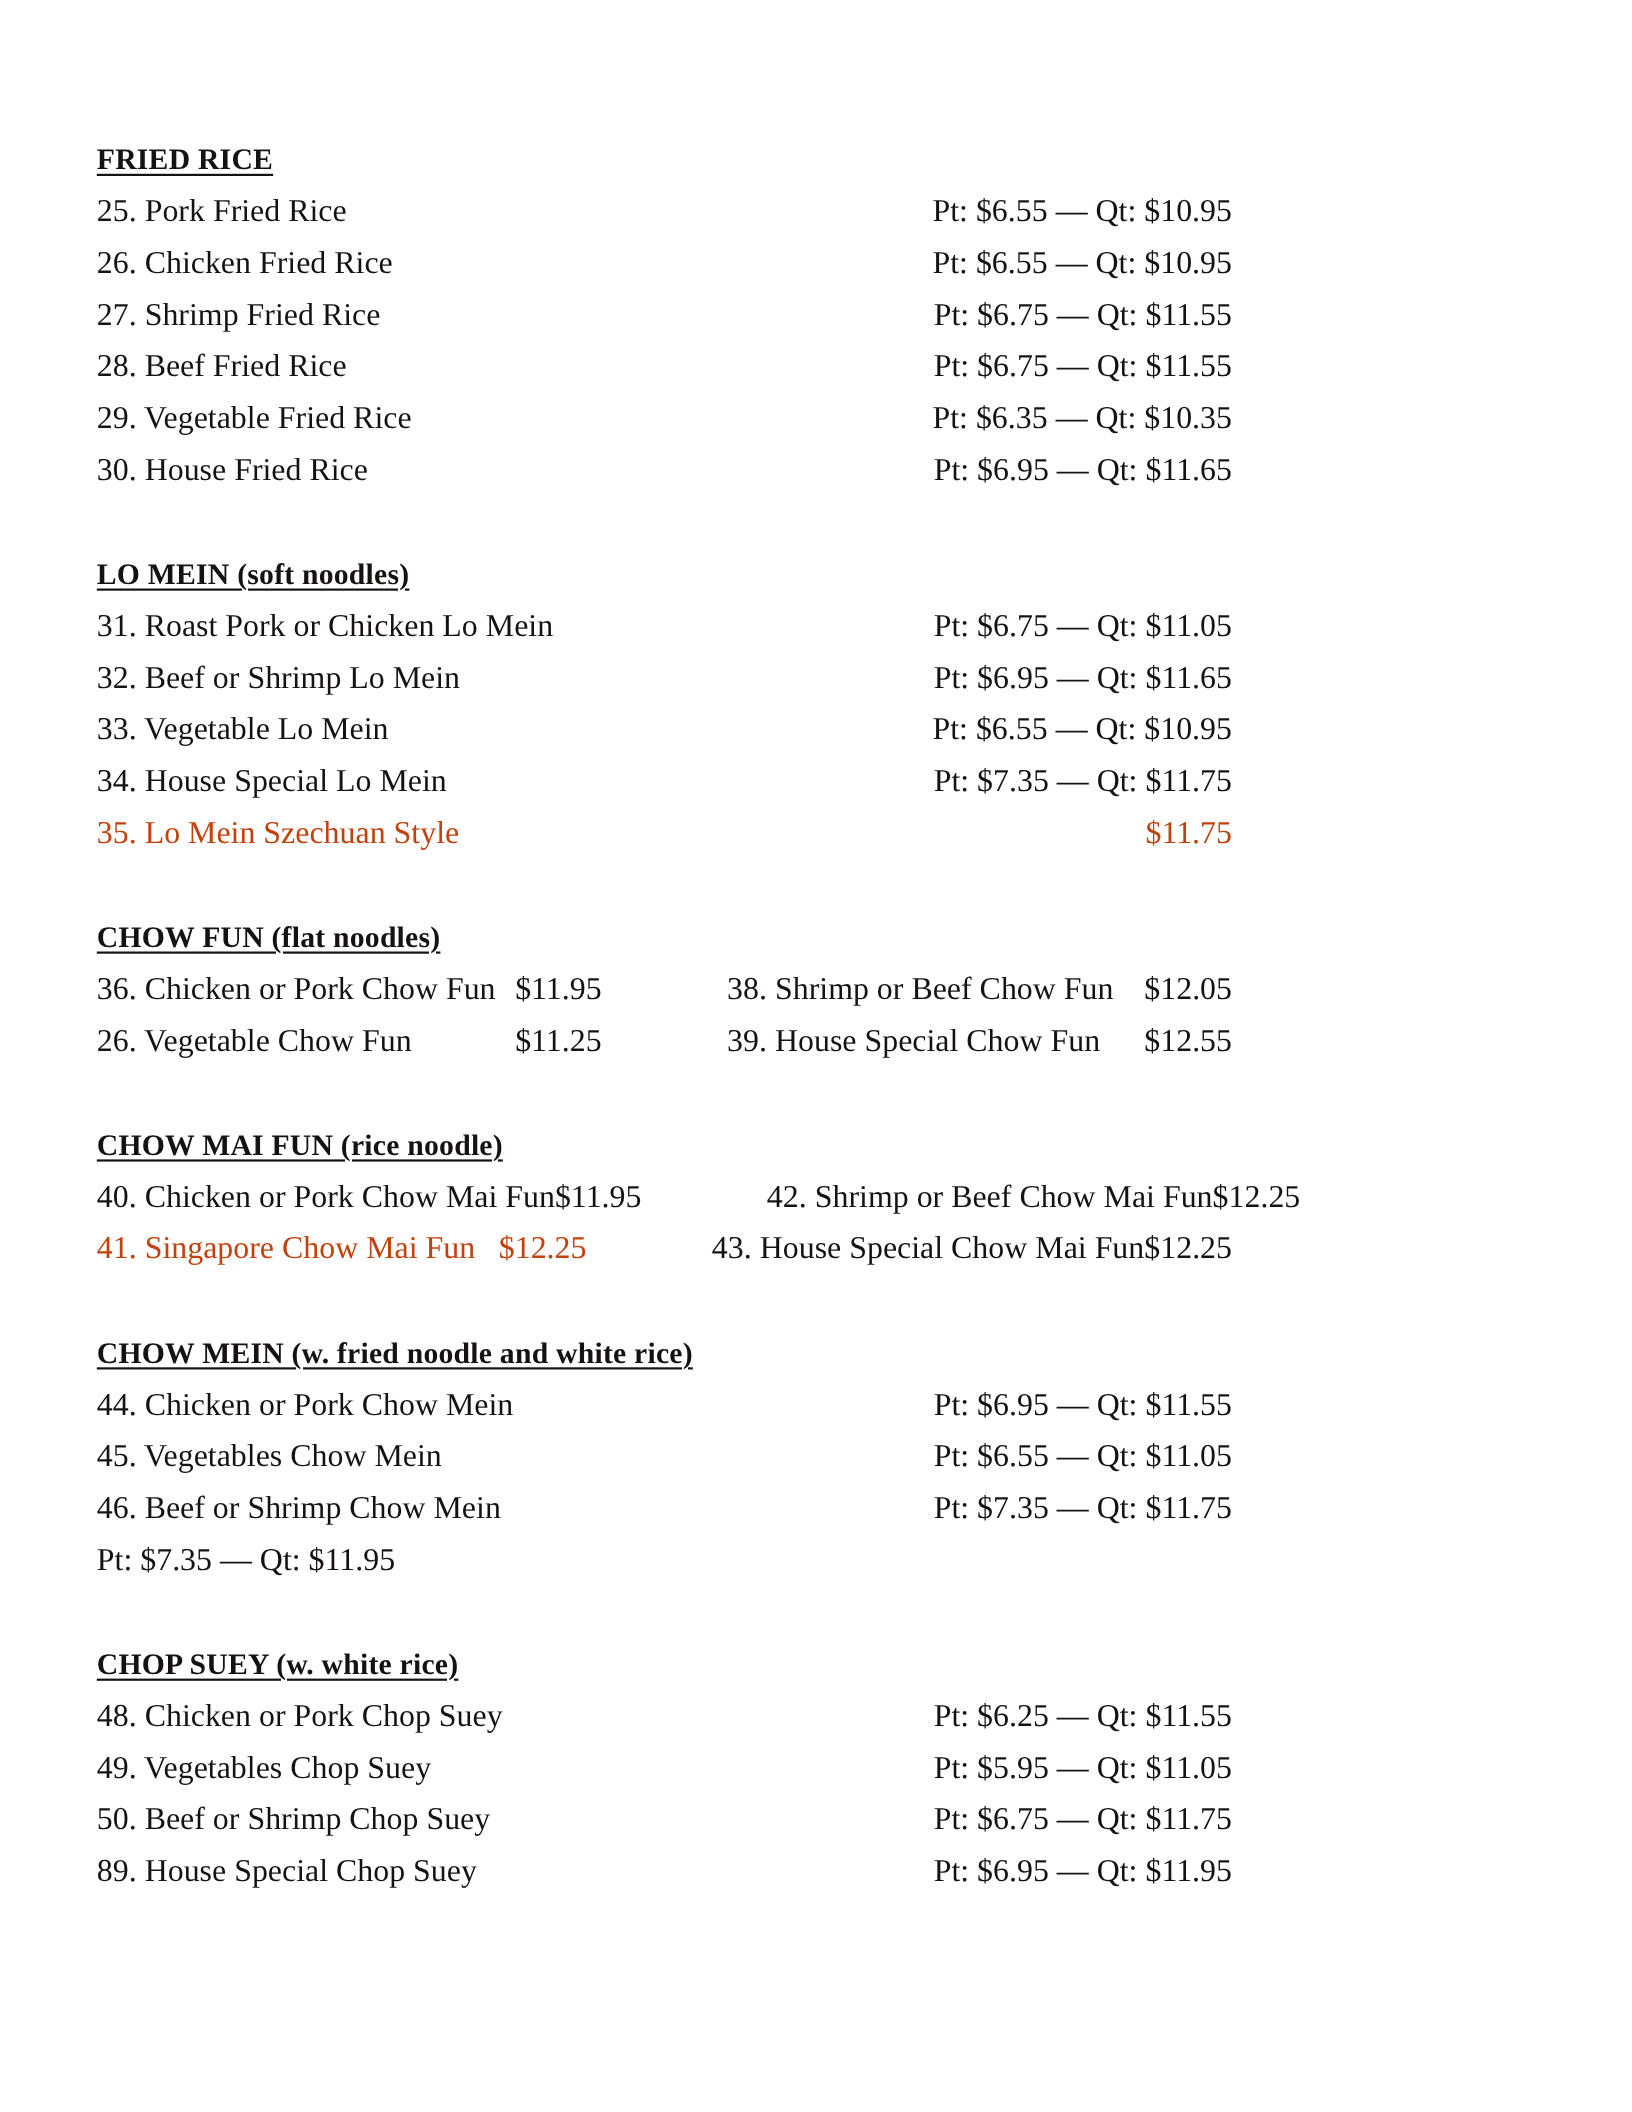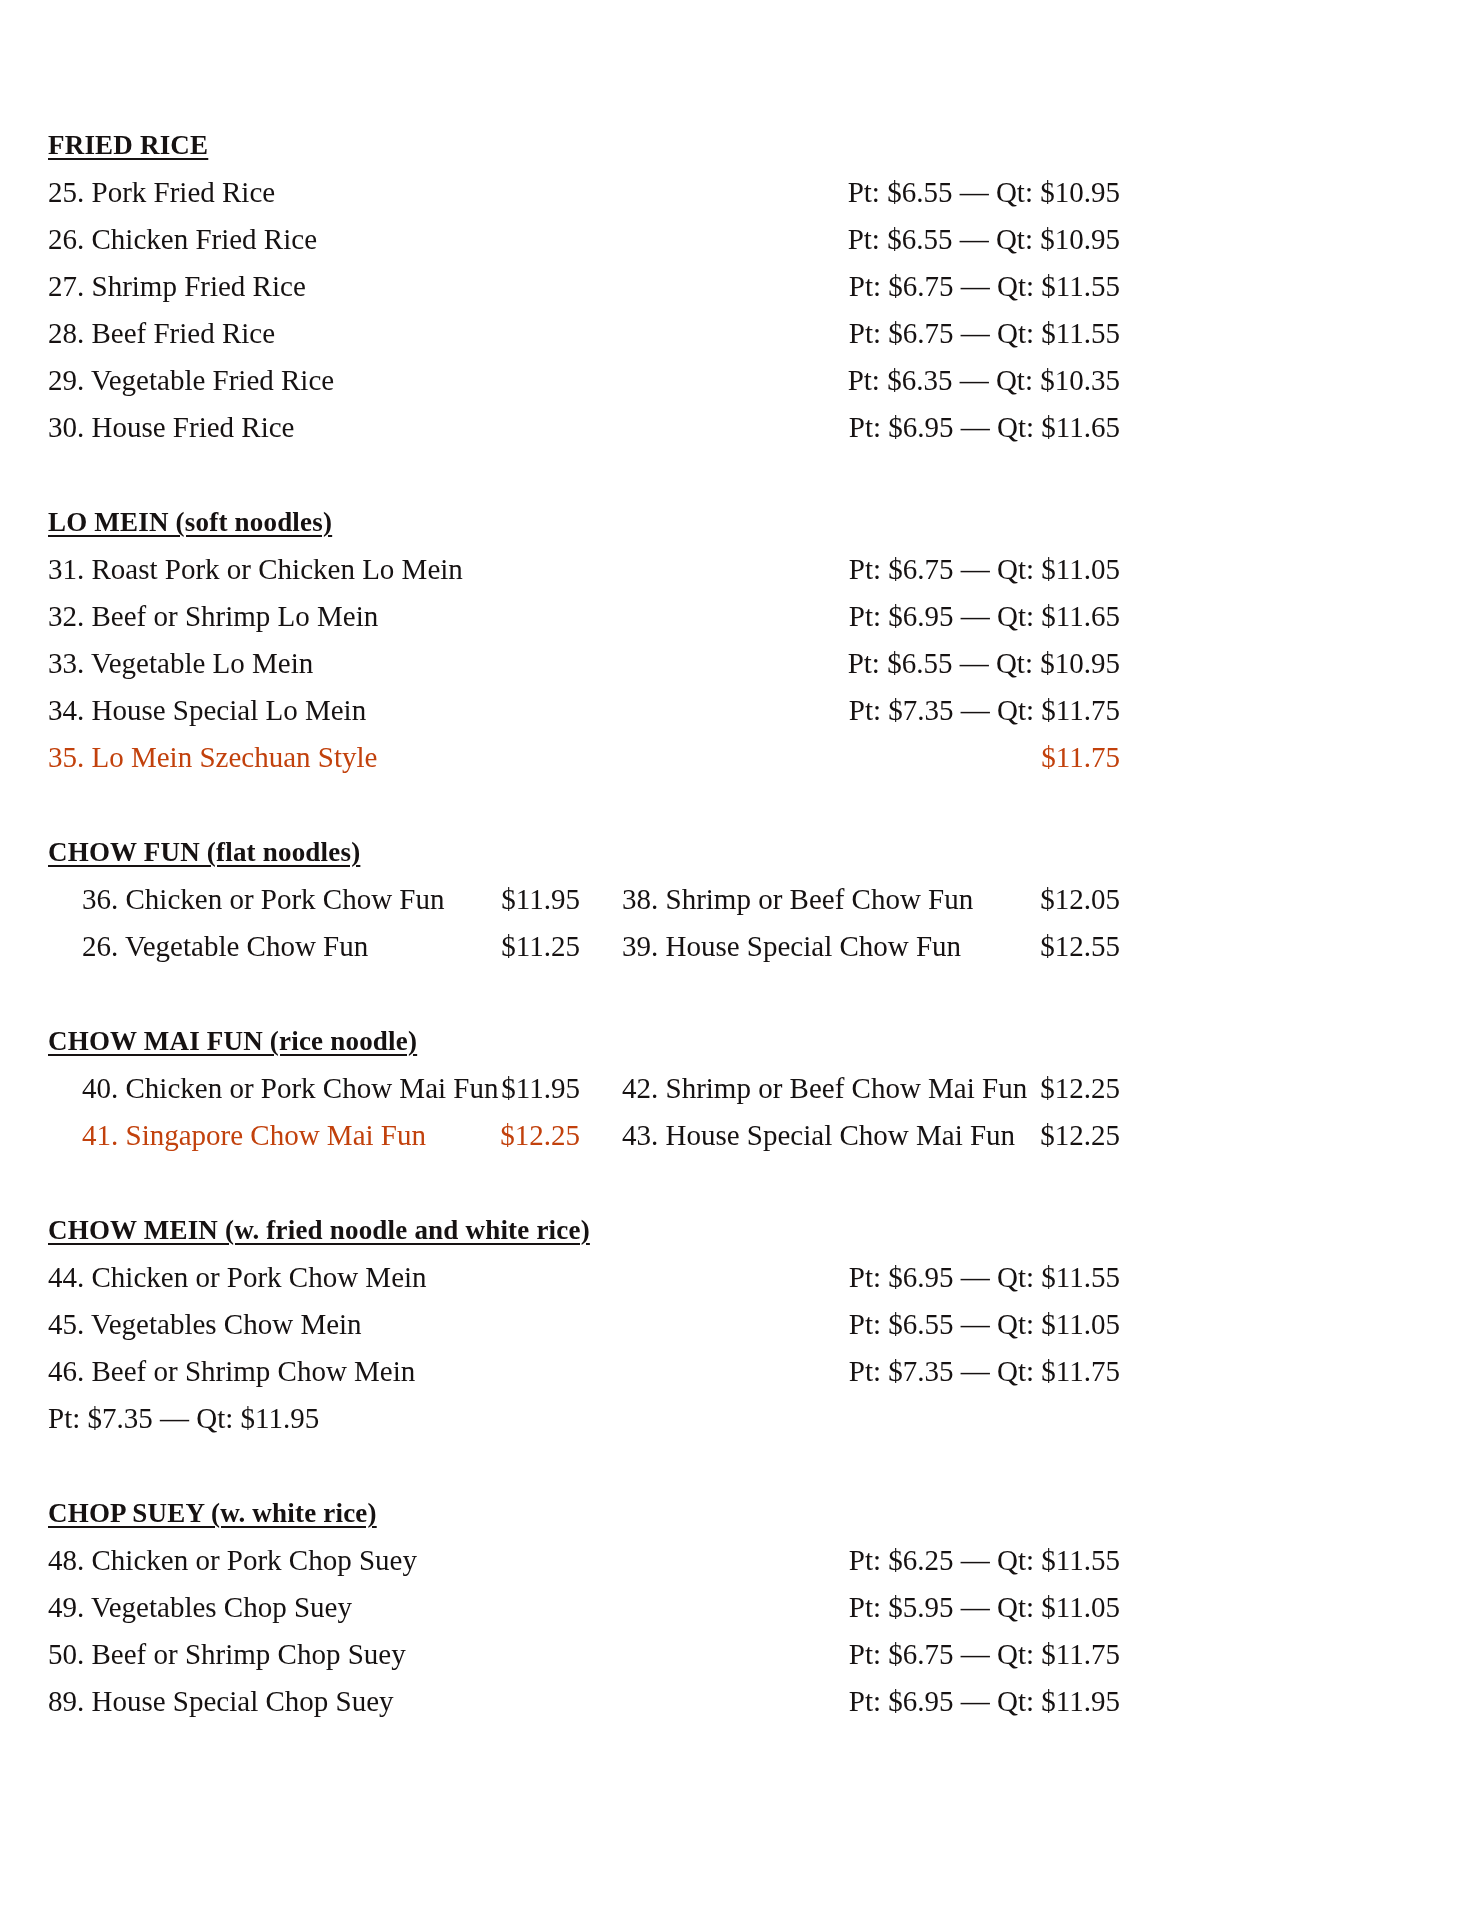--- a/index.html
+++ b/index.html
@@ -11,21 +11,21 @@
     width: 1484px;
     min-height: 1920px;
     box-sizing: border-box;
     font-family: "Liberation Serif", serif;
     color: #161212;
   }
   .page {
     box-sizing: border-box;
     width: 1208px;
     min-height: 1920px;
-    padding: 122px 88px 60px 48px;
+    padding: 122px 88px 60px 88px;
   }
   .menu-section {
     margin-bottom: 48px;
   }
   .section-title {
     font-size: 27px;
     font-weight: bold;
     margin: 0;
     line-height: 47px;
     text-decoration: underline;
@@ -38,22 +38,21 @@
     line-height: 47px;
   }
   .item-row.single {
     display: flex;
     justify-content: space-between;
     align-items: baseline;
   }
   .item-row.twocol {
     display: grid;
     grid-template-columns: 1fr 1fr;
-    column-gap: 42px;
-    margin-left: 34px;
+    column-gap: 114px;
   }
   .cell {
     display: flex;
     justify-content: space-between;
     align-items: baseline;
   }
   .item-name {
     white-space: nowrap;
   }
   .item-price {

